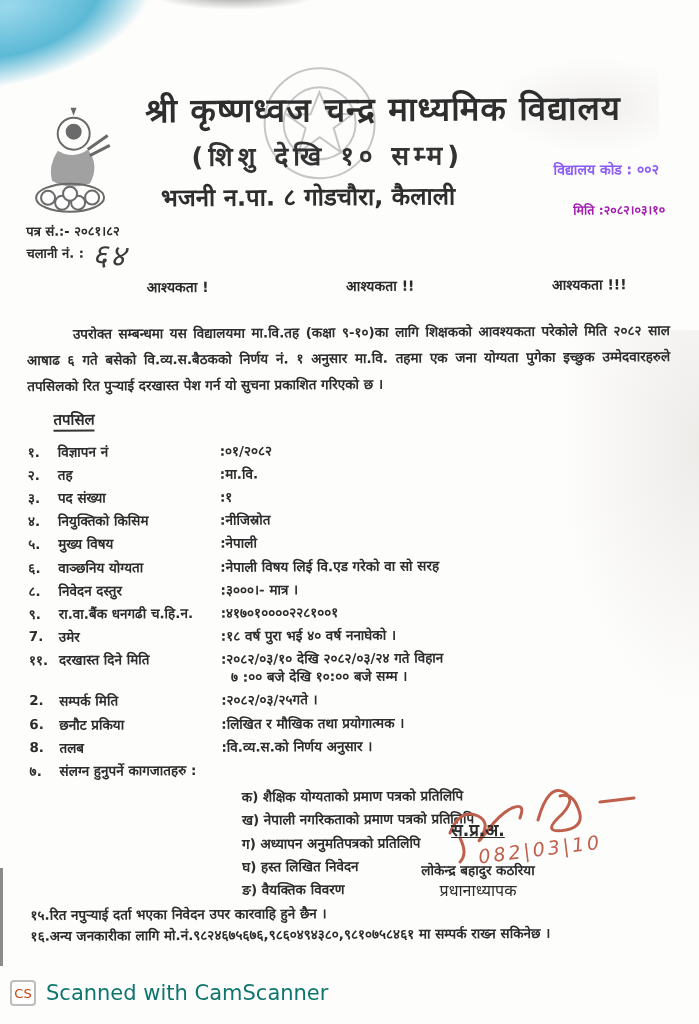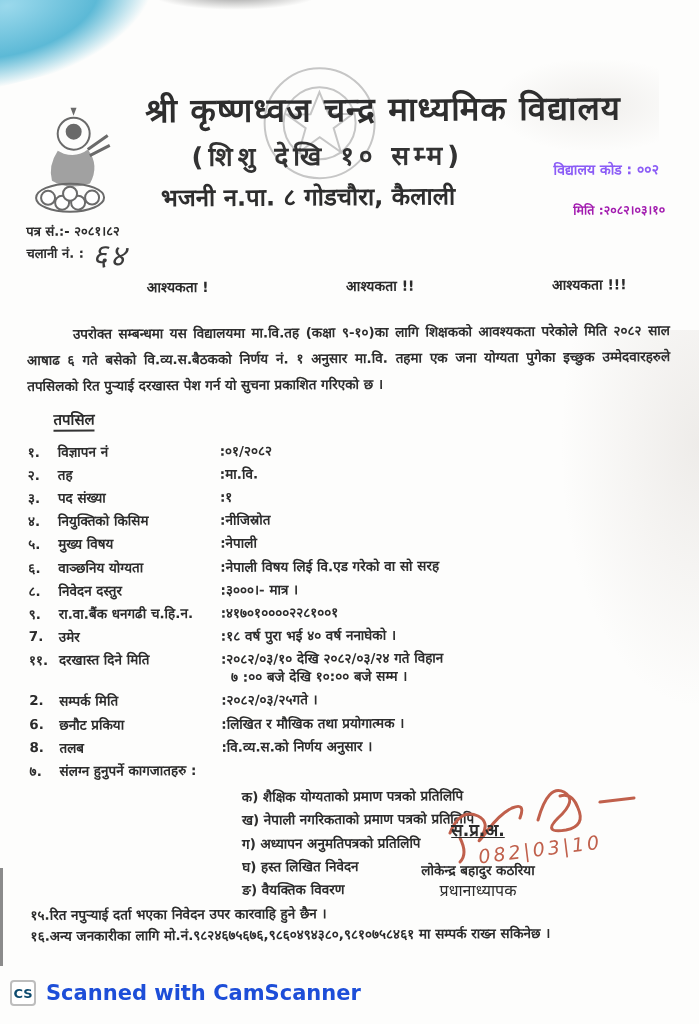--- a/index.html
+++ b/index.html
@@ -57,22 +57,22 @@
   .note { font-size:13.5px; font-weight:600; margin-top:3px; color:#2c2c2c; }
 
   .sig-block { position:absolute; left:388px; top:818px; width:180px; text-align:center; }
   .sig-short { font-size:17px; font-weight:700; text-decoration:underline; }
   .sig-name { font-size:13.5px; font-weight:700; margin-top:20px; white-space:nowrap; }
   .sig-post { font-size:16px; font-weight:400; }
   .sig-svg { position:absolute; left:430px; top:778px; width:250px; height:90px; }
   .sig-date { position:absolute; left:478px; top:838px; font-size:19px; color:#c0604c; transform:rotate(-7deg); letter-spacing:3px; font-style:italic; }
 
   .camscanner { position:absolute; left:10px; bottom:18px; display:flex; align-items:center; gap:10px; }
-  .cs-box { width:26px; height:26px; border:2px solid #bdbdbd; border-radius:4px; color:#0c4a6e; font-size:13px; font-weight:700; display:flex; align-items:center; justify-content:center; background:#fff; }
-  .cs-text { font-size:21px; color:#1d4ed8; font-weight:700; }
+  .cs-box { width:26px; height:26px; border:2px solid #bdbdbd; border-radius:4px; color:#c2410c; font-size:13px; font-weight:400; display:flex; align-items:center; justify-content:center; background:#fff; }
+  .cs-text { font-size:21px; color:#0f766e; font-weight:400; }
 </style>
 </head>
 <body>
 
 <div class="page">
 
   <div class="corner-blue"></div>
   <div class="top-smudge"></div>
   <div class="blotch1"></div>
   <div class="blotch2"></div>

